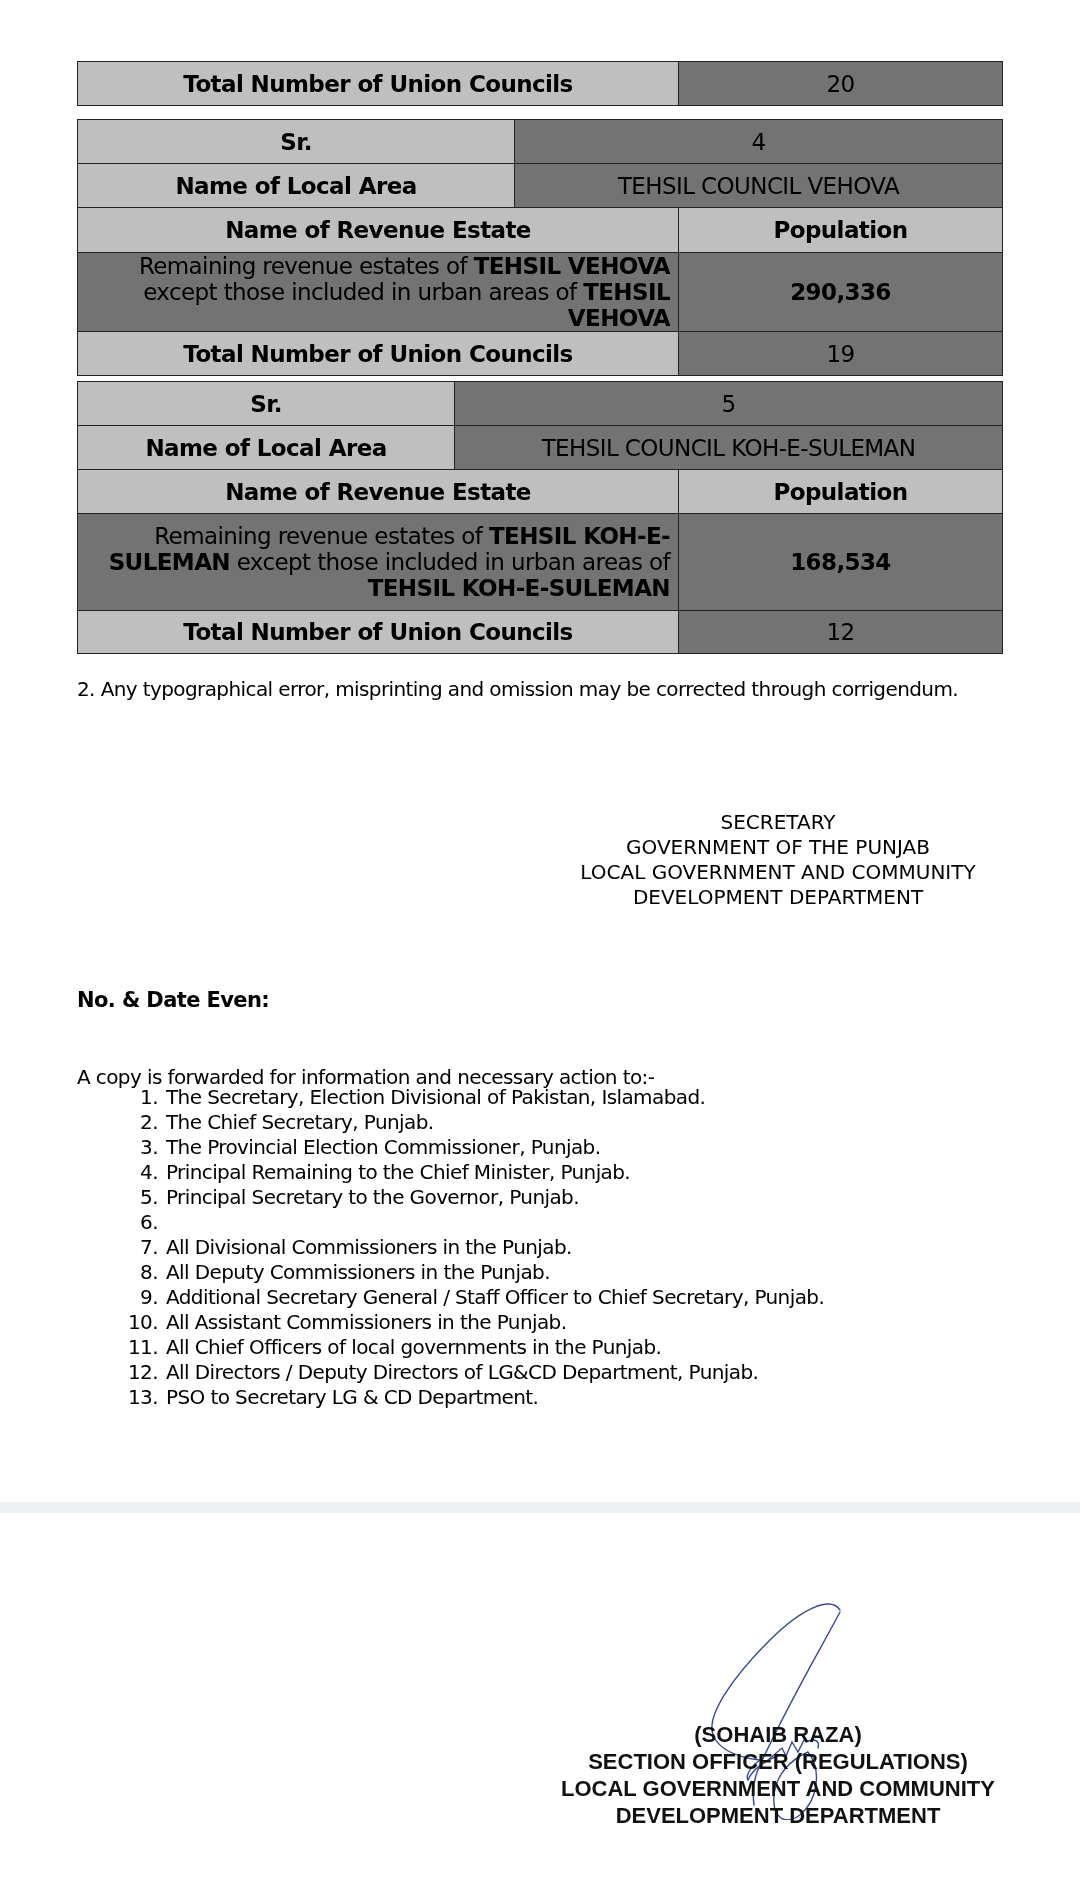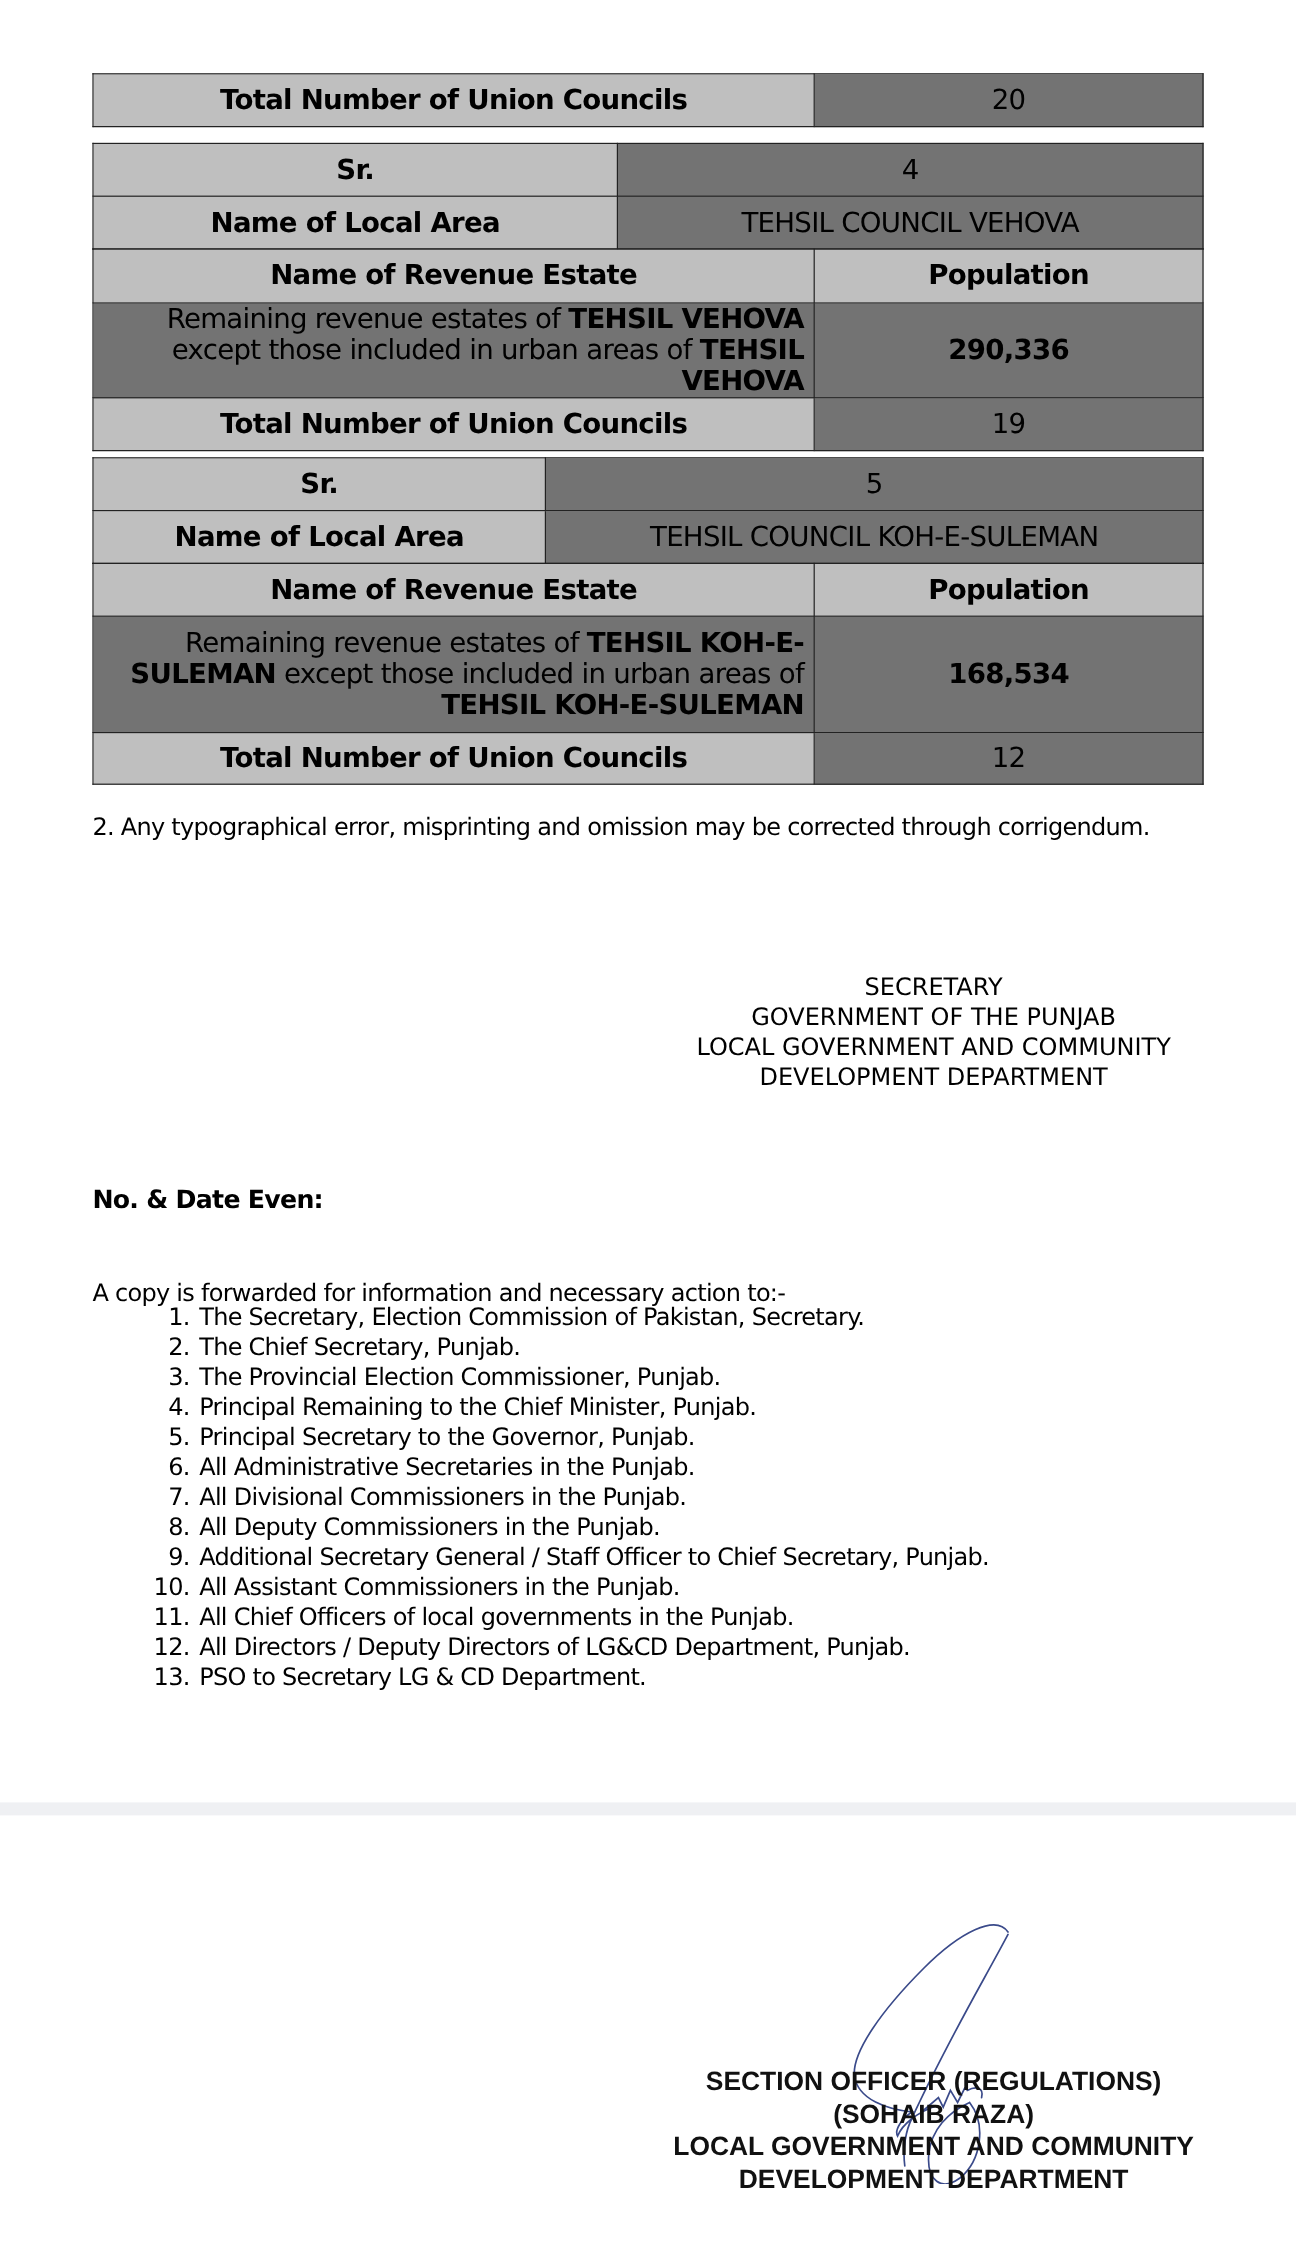--- a/index.html
+++ b/index.html
@@ -140,41 +140,40 @@
     <div>LOCAL GOVERNMENT AND COMMUNITY</div>
     <div>DEVELOPMENT DEPARTMENT</div>
   </div>
 
   <div id="nodate">No. &amp; Date Even:</div>
   <div id="copy">A copy is forwarded for information and necessary action to:-</div>
 
   <ol id="dist">
       <li>
         <span class="num">1.</span>
-        <span>The Secretary, Election Commission of Pakistan, Secretary.</span>
+        <span>The Secretary, Election Divisional of Pakistan, Islamabad.</span>
       </li>
       <li>
         <span class="num">2.</span>
         <span>The Chief Secretary, Punjab.</span>
       </li>
       <li>
         <span class="num">3.</span>
         <span>The Provincial Election Commissioner, Punjab.</span>
       </li>
       <li>
         <span class="num">4.</span>
         <span>Principal Remaining to the Chief Minister, Punjab.</span>
       </li>
       <li>
         <span class="num">5.</span>
         <span>Principal Secretary to the Governor, Punjab.</span>
       </li>
       <li>
         <span class="num">6.</span>
-        <span>All Administrative Secretaries in the Punjab.</span>
       </li>
       <li>
         <span class="num">7.</span>
         <span>All Divisional Commissioners in the Punjab.</span>
       </li>
       <li>
         <span class="num">8.</span>
         <span>All Deputy Commissioners in the Punjab.</span>
       </li>
       <li>
@@ -207,17 +206,17 @@
 <svg id="sig-svg" viewBox="0 0 170 230" xmlns="http://www.w3.org/2000/svg">
   <g fill="none" stroke="#3a4a8a" stroke-width="1.4" stroke-linecap="round">
     <path d="M150 20 C 140 5, 110 20, 80 50 C 45 85, 20 120, 22 140 C 25 160, 50 168, 70 170 C 62 175, 55 185, 58 190 C 62 180, 75 170, 90 165"></path>
     <path d="M150 22 C 130 60, 100 110, 70 175 C 65 185, 62 200, 64 215"></path>
     <path d="M78 170 L 92 158 L 96 166 L 102 152 L 108 162 L 114 150 M 116 152 C 124 148, 130 150, 128 158"></path>
     <path d="M118 162 C 132 180, 128 210, 110 225 C 95 236, 82 228, 84 205 C 86 185, 100 170, 118 162"></path>
   </g>
 </svg>
 
 <div id="sig-name">
+  <div>(SOHAIB RAZA)</div>
   <div>SECTION OFFICER (REGULATIONS)</div>
-  <div>(SOHAIB RAZA)</div>
   <div>LOCAL GOVERNMENT AND COMMUNITY</div>
   <div>DEVELOPMENT DEPARTMENT</div>
 </div>
 
 </body></html>

